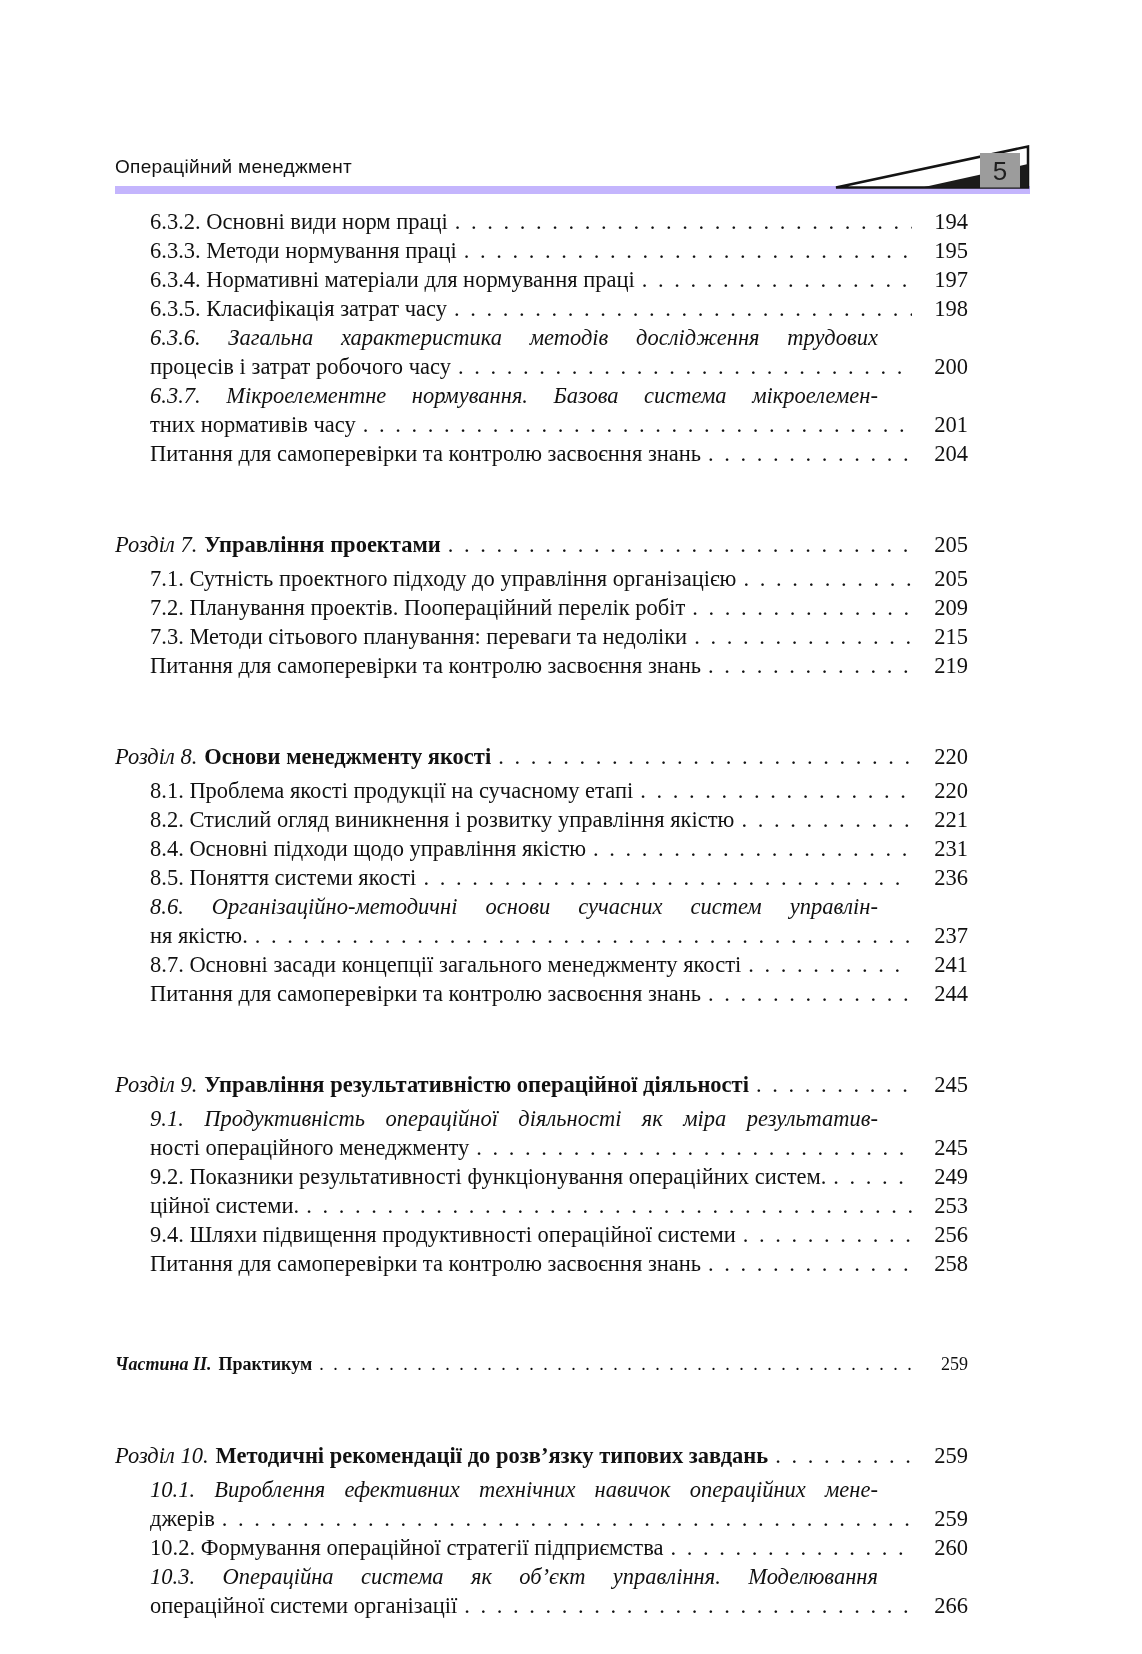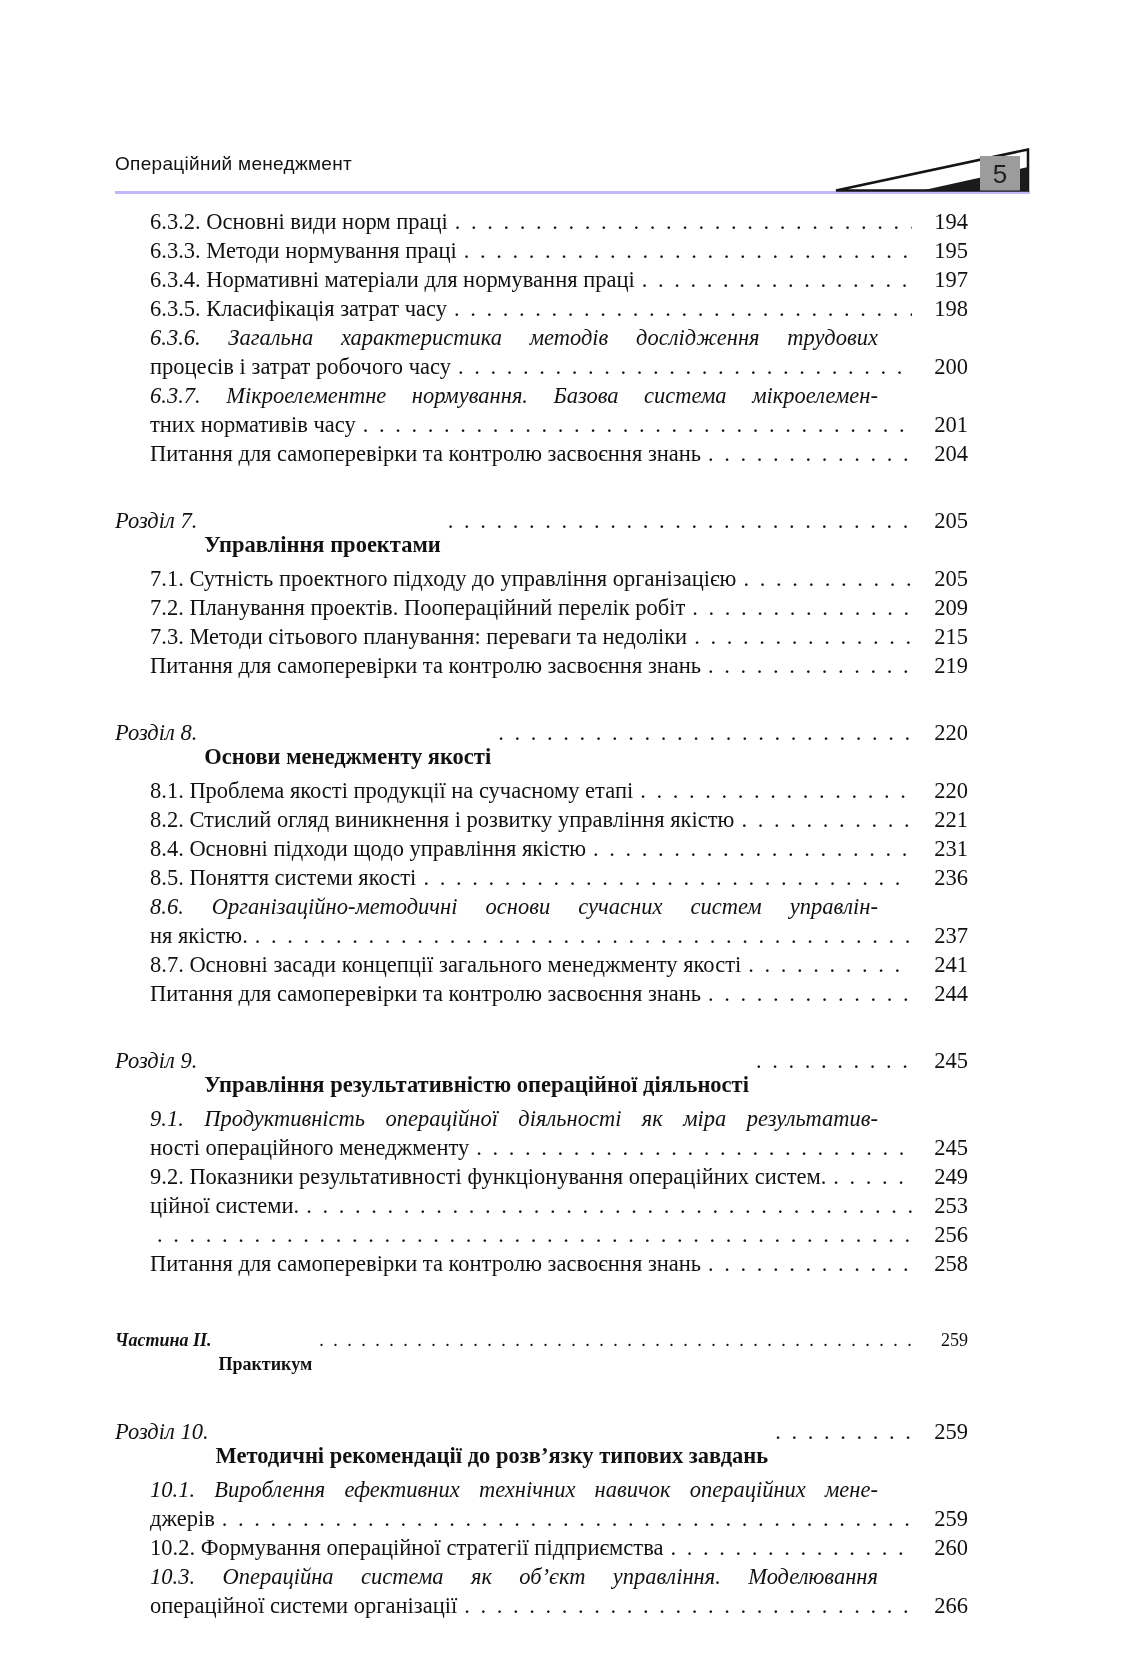--- a/index.html
+++ b/index.html
@@ -5,22 +5,22 @@
   * { box-sizing: border-box; }
   html, body { margin: 0; padding: 0; background: #ffffff; }
   .page {
     width: 1142px; height: 1654px; position: relative; margin: 0 auto;
     background: #ffffff; color: #111111;
     font-family: "Liberation Serif", serif;
     overflow: hidden;
   }
   .header {
     position: absolute; top: 146px; left: 115px; width: 915px; height: 48px;
-    border-bottom: 3px solid #c4b5fd;
-    display: flex; align-items: center; justify-content: space-between;
+    border-bottom: 8px solid #c4b5fd;
+    display: flex; align-items: flex-end; justify-content: space-between;
   }
   .running-title {
     font-family: "Liberation Sans", sans-serif;
     font-size: 19px; line-height: 1; padding-bottom: 10px; letter-spacing: 0.3px;
   }
   .corner-svg { display: block; margin-bottom: -3px; }
 
   .toc {
     position: absolute; top: 207px; left: 115px; width: 853px;
     font-size: 22.5px; line-height: 29px;
@@ -33,21 +33,21 @@
   }
   .chapter .text, .part .text { font-weight: 700; margin-top: 48px; }
   .chapter .prefix { font-style: italic; margin-right: 7px; }
   .part .prefix { font-style: italic; font-weight: 700; margin-right: 7px; }
 
   .line-full {
     text-align: justify; text-align-last: justify;
     margin-right: 90px;
     font-style: italic;
   }
-  .line-last { display: flex; align-items: center; }
+  .line-last { display: flex; align-items: flex-end; }
   .line-last .text { flex: 0 1 auto; }
   .dots {
     flex: 1 1 8px; min-width: 8px; overflow: hidden; white-space: nowrap;
     margin-left: 7px; margin-right: 4px;
   }
   .dots::before {
     content: ". . . . . . . . . . . . . . . . . . . . . . . . . . . . . . . . . . . . . . . . . . . . . . . . . . . . . . . . . . . . . . . . . . . . . . . . . . . .";
     word-spacing: 5px;
   }
   .pagenum { flex: 0 0 52px; text-align: right; }
@@ -239,20 +239,21 @@
         </div>
         <div class="entry item">
           <div class="line line-last">
             <span class="text">ційної системи.</span>
             <span class="dots"></span>
             <span class="pagenum">253</span>
           </div>
         </div>
         <div class="entry item">
           <div class="line line-last">
+            <span class="text">9.4. Шляхи підвищення продуктивності операційної системи</span>
             <span class="dots"></span>
             <span class="pagenum">256</span>
           </div>
         </div>
         <div class="entry item">
           <div class="line line-last">
             <span class="text">Питання для самоперевірки та контролю засвоєння знань</span>
             <span class="dots"></span>
             <span class="pagenum">258</span>
           </div>

